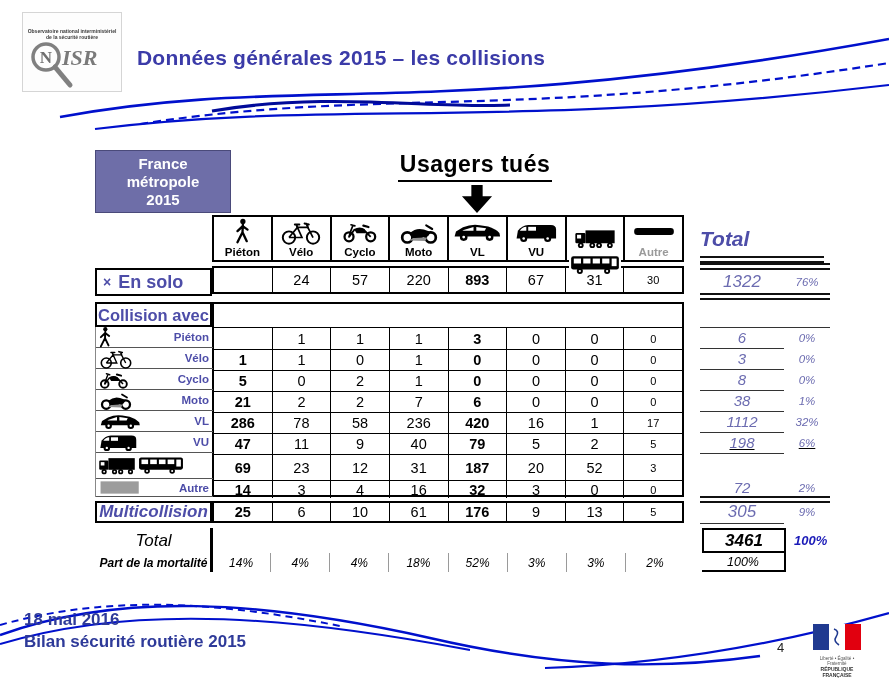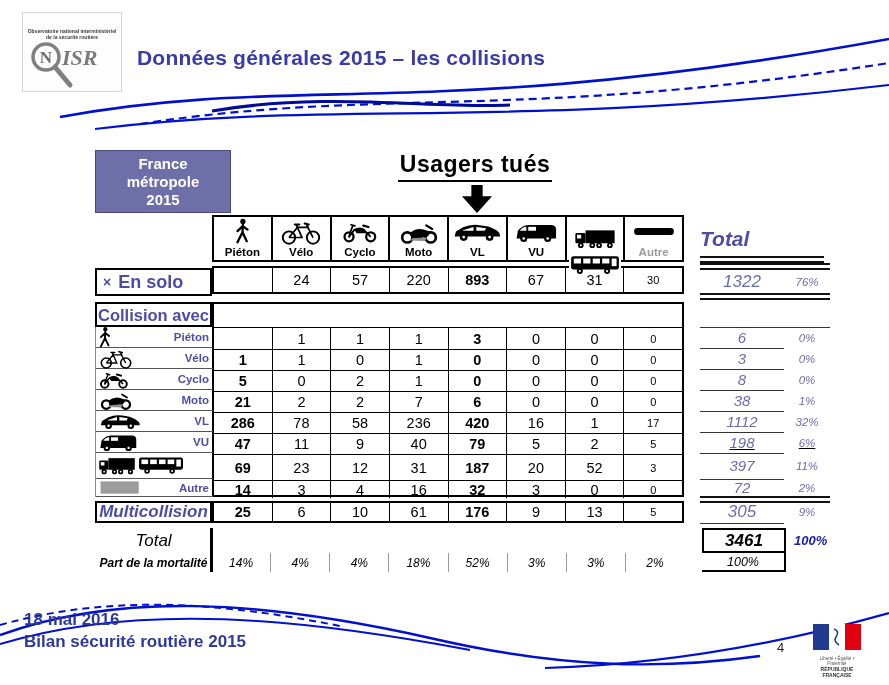--- a/index.html
+++ b/index.html
@@ -446,24 +446,20 @@
         <div class="tpct">1%</div>
       </div>
       <div class="totcell abs" style="left: 605px; top: 196px; width: 130px; height: 21px;">
         <div class="tval">1112</div>
         <div class="tpct">32%</div>
       </div>
       <div class="totcell abs" style="left: 605px; top: 217px; width: 130px; height: 21px; text-decoration: underline;">
         <div class="tval">198</div>
         <div class="tpct">6%</div>
       </div>
-      <div class="totcell abs" style="left: 605px; top: 238px; width: 130px; height: 26px;">
-        <div class="tval">397</div>
-        <div class="tpct">11%</div>
-      </div>
       <div class="totcell abs" style="left: 605px; top: 264px; width: 130px; height: 18px;">
         <div class="tval">72</div>
         <div class="tpct">2%</div>
       </div>
       <div class="box2 abs" style="left: 0px; top: 286px; width: 117px; height: 22px; font-style: italic;">
         <div class="biglabel" style="margin: 0px auto; font-size: 17px;">Multicollision</div>
       </div>
       <div class="strip3 abs" style="left: 117px; top: 286px; width: 472px; height: 22px;">
         <div class="dcell b">25</div>
         <div class="dcell bl">6</div>

